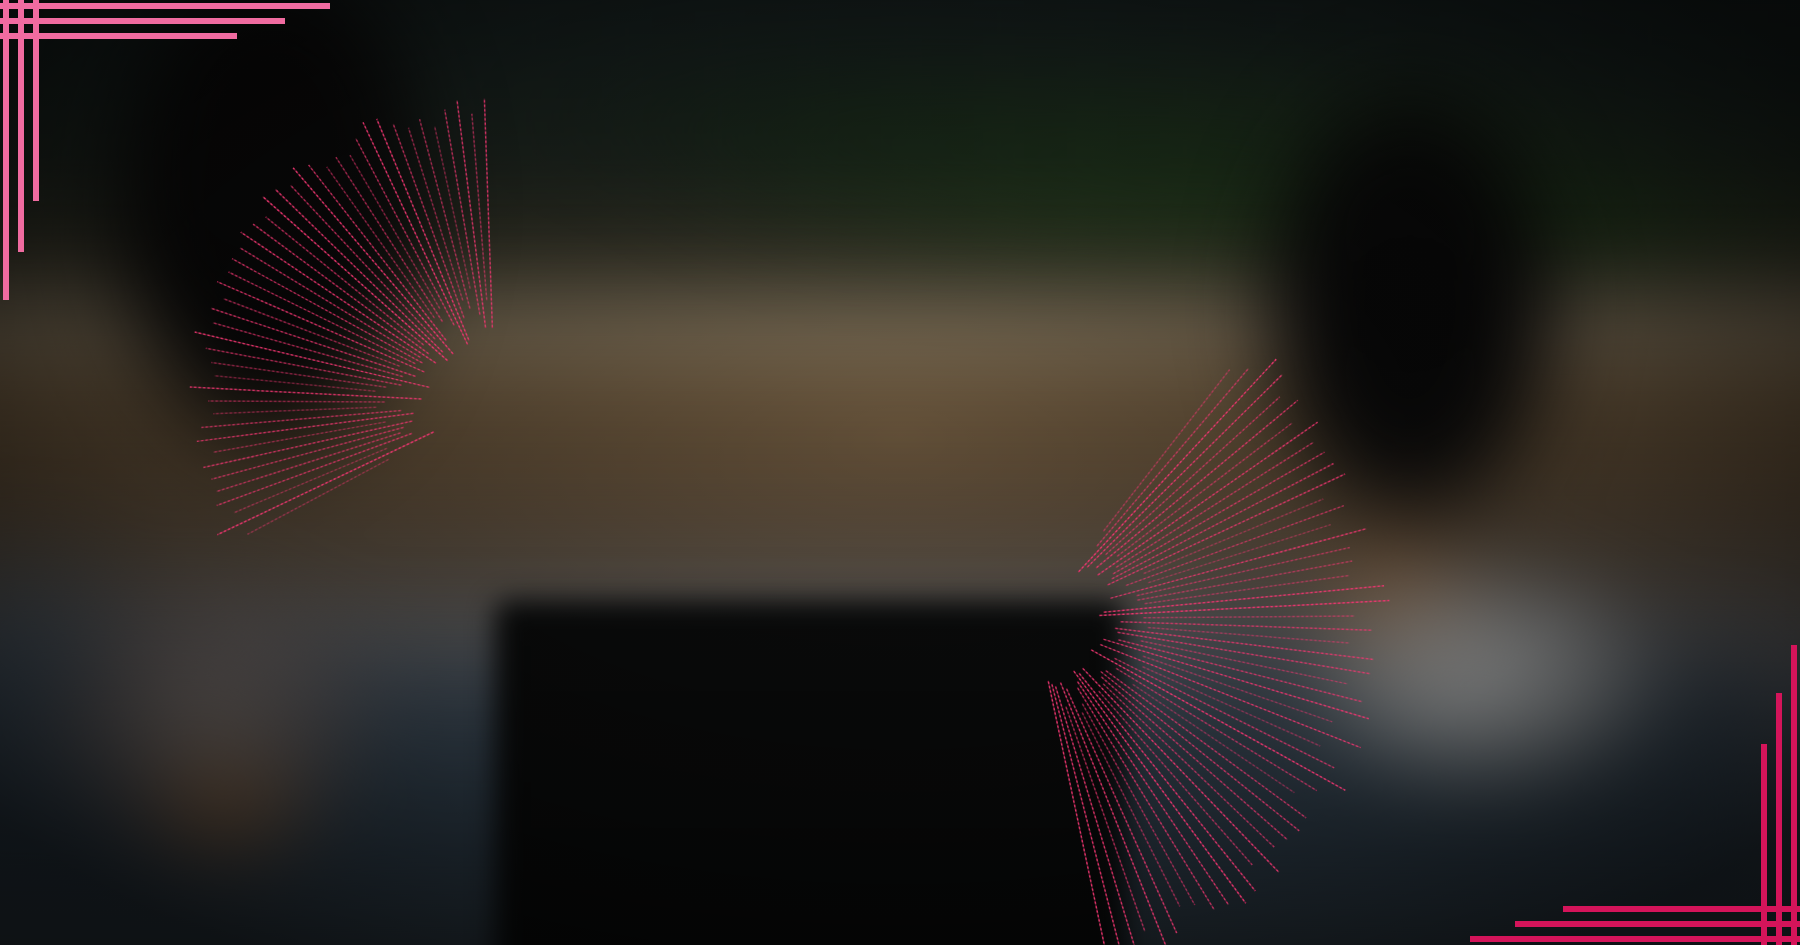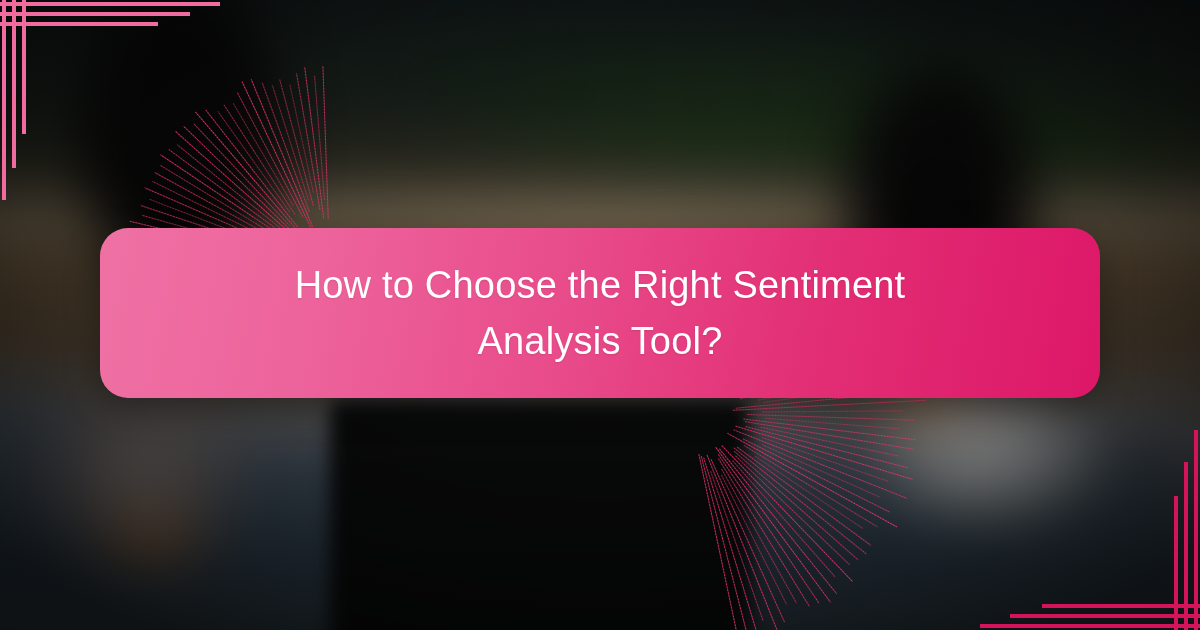--- a/index.html
+++ b/index.html
@@ -357,17 +357,14 @@
 
   <div class="bracket br">
     <i class="h1"></i>
     <i class="h2"></i>
     <i class="h3"></i>
     <i class="v1"></i>
     <i class="v2"></i>
     <i class="v3"></i>
   </div>
 
-  <div class="banner">
-    <div class="banner-title">How to Choose the Right Sentiment Analysis Tool?</div>
-  </div>
 
 </div>
 
 </body></html>

